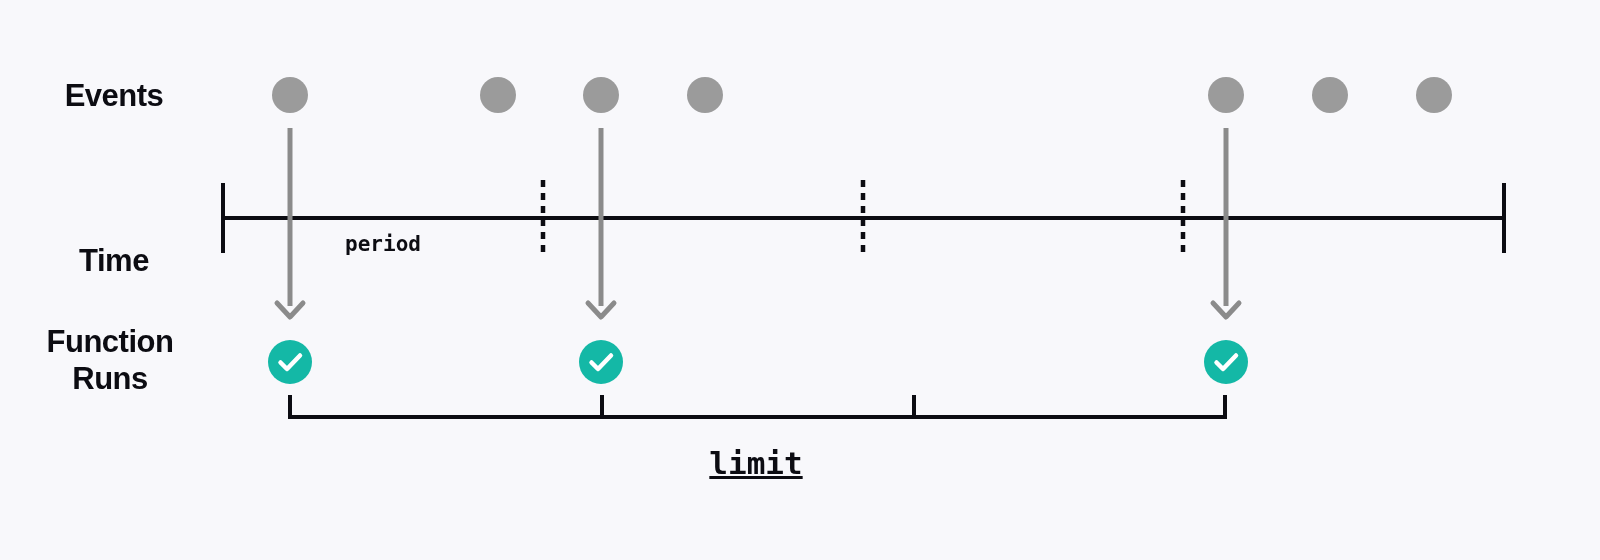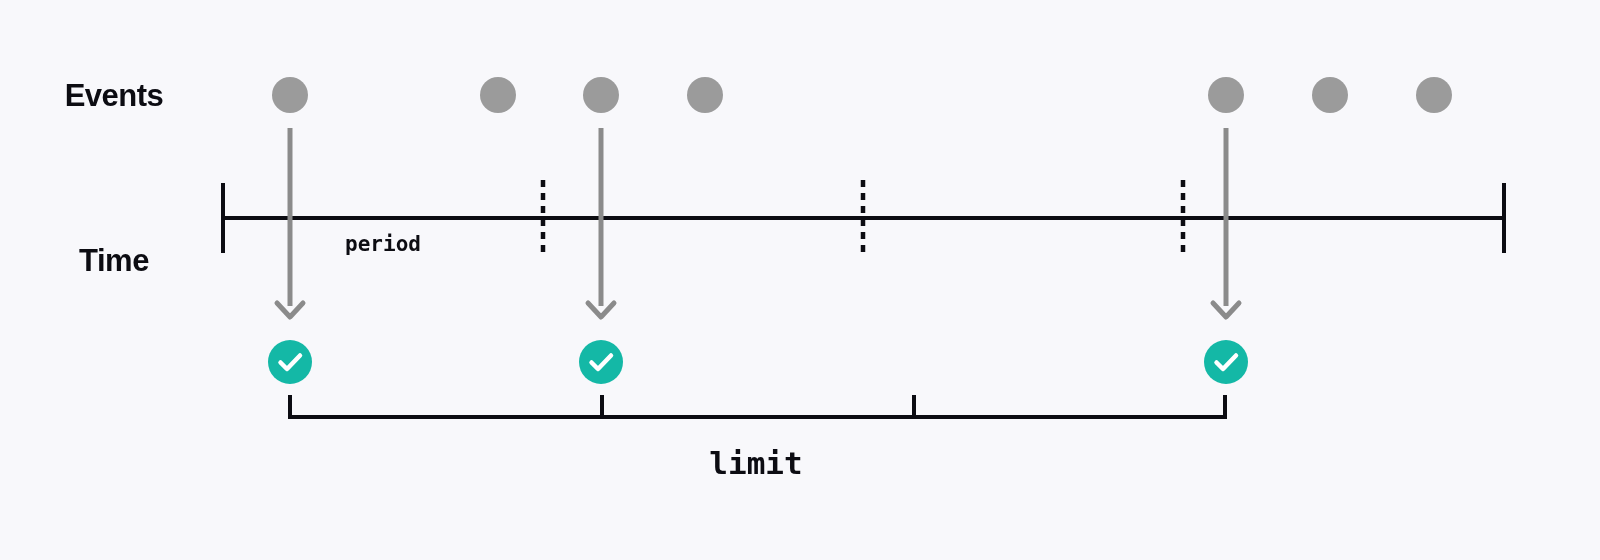--- a/index.html
+++ b/index.html
@@ -7,21 +7,21 @@
   .canvas{position:relative;width:1528px;height:560px;background:#f8f8fb;overflow:hidden;}
   svg.diagram{position:absolute;left:0;top:0;}
   .lbl{position:absolute;transform:translate(-50%,-50%);font-weight:700;color:#0c0c12;white-space:nowrap;}
   .sans{font-family:"Liberation Sans",sans-serif;letter-spacing:-0.5px;}
   .mono{font-family:"DejaVu Sans Mono",monospace;}
   .lbl-events{left:114px;top:96px;font-size:31px;}
   .lbl-time{left:114px;top:218px;font-size:31px;margin-top:43px;}
   .lbl-runs{left:110px;top:360px;font-size:31px;white-space:normal;width:170px;text-align:center;line-height:37px;}
   .lbl-bucket{left:383px;top:244px;font-size:21px;}
   .lbl-period{left:1503px;top:293px;font-size:31px;}
-  .lbl-limit{left:756px;top:463px;font-size:31px;}
+  .lbl-limit{left:756px;top:463px;font-size:31px;text-decoration:underline;}
 </style>
 </head>
 <body>
 
 <div class="canvas">
   <svg id="diagram" class="diagram" width="1600" height="560" viewBox="0 0 1600 560">
       <line x1="223" y1="218" x2="1504" y2="218" stroke="#0c0c12" stroke-width="4"></line>
       <line x1="223" y1="183" x2="223" y2="253" stroke="#0c0c12" stroke-width="4"></line>
       <line x1="1504" y1="183" x2="1504" y2="253" stroke="#0c0c12" stroke-width="4"></line>
       <line x1="543" y1="180" x2="543" y2="253" stroke="#0c0c12" stroke-width="4.5" stroke-dasharray="7 6"></line>
@@ -44,15 +44,16 @@
       <path d="M 280.5 362.5 L 287 369 L 300 355.5" stroke="#ffffff" stroke-width="4.5" fill="none" stroke-linecap="round" stroke-linejoin="round"></path>
       <circle cx="601" cy="362" r="22" fill="#14b8a6"></circle>
       <path d="M 591.5 362.5 L 598 369 L 611 355.5" stroke="#ffffff" stroke-width="4.5" fill="none" stroke-linecap="round" stroke-linejoin="round"></path>
       <circle cx="1226" cy="362" r="22" fill="#14b8a6"></circle>
       <path d="M 1216.5 362.5 L 1223 369 L 1236 355.5" stroke="#ffffff" stroke-width="4.5" fill="none" stroke-linecap="round" stroke-linejoin="round"></path>
       <path d="M 290 395 V 417 H 1225 V 395 M 602 395 V 417 M 914 395 V 417" stroke="#0c0c12" stroke-width="4" fill="none" stroke-linejoin="miter"></path>
     </svg>
 
   <div class="lbl sans lbl-events">Events</div>
   <div class="lbl sans lbl-time">Time</div>
+  <div class="lbl sans lbl-runs">Function Runs</div>
   <div class="lbl mono lbl-bucket">period</div>
   <div class="lbl mono lbl-limit">limit</div>
 </div>
 
 </body></html>

